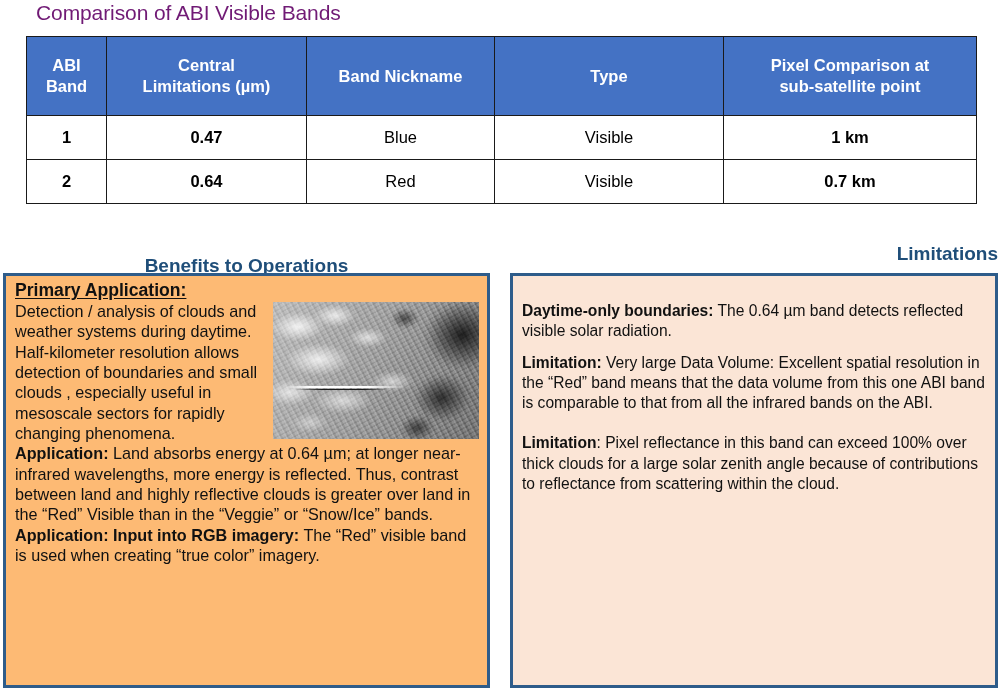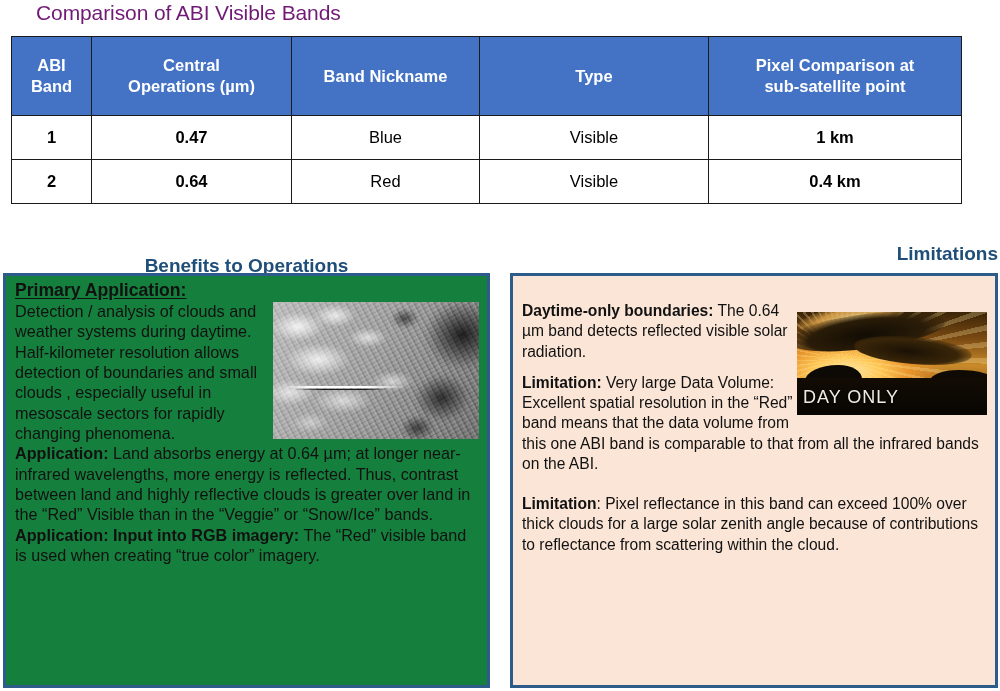--- a/index.html
+++ b/index.html
@@ -24,21 +24,21 @@
     font-size: 21px;
     font-weight: normal;
     color: #701a75;
     letter-spacing: -0.1px;
     white-space: nowrap;
   }
 
   
   .band-table {
     position: absolute;
-    left: 11px;
+    left: 26px;
     top: 36px;
     width: 950px;
     border-collapse: collapse;
     table-layout: fixed;
     padding-left: 27px;
   }
   .band-table th,
   .band-table td {
     border: 1.6px solid #1a1a1a;
     text-align: center;
@@ -94,21 +94,21 @@
   .panel-inner {
     position: relative;
     width: 100%;
     height: 100%;
     box-sizing: border-box;
     padding: 3px 8px 0 9px;
   }
   .panel.benefits {
     left: 3px;
     width: 487px;
-    background: #15803d;
+    background: #fdba74;
   }
   .panel.limitations {
     left: 510px;
     width: 488px;
     background: #FBE5D6;
   }
 
   
   .ptext {
     font-size: 16.2px;
@@ -292,21 +292,21 @@
       <col class="col-res">
   </colgroup>
   <thead>
     <tr>
       <th>
         <span>ABI</span><br>
         <span>Band</span>
       </th>
       <th>
         <span>Central</span><br>
-        <span>Operations (µm)</span>
+        <span>Limitations (µm)</span>
       </th>
       <th>Band Nickname</th>
       <th>Type</th>
       <th>
         <span>Pixel Comparison at</span><br>
         <span>sub-satellite point</span>
       </th>
     </tr>
   </thead>
   <tbody>
@@ -315,21 +315,21 @@
       <td class="b">0.47</td>
       <td>Blue</td>
       <td>Visible</td>
       <td class="b">1 km</td>
     </tr>
     <tr>
       <td class="b">2</td>
       <td class="b">0.64</td>
       <td>Red</td>
       <td>Visible</td>
-      <td class="b">0.4 km</td>
+      <td class="b">0.7 km</td>
     </tr>
   </tbody>
 </table>
 
 <div class="section-head left">Benefits to Operations</div>
 
 <div class="section-head right">Limitations</div>
 
 <div class="panel benefits">
   <div class="panel-inner">
@@ -354,31 +354,20 @@
     <p class="ptext">
       <b>Application: Input into RGB imagery:</b><span> The “Red” visible band is used when creating “true color” imagery.</span>
     </p>
 
   </div>
 </div>
 
 <div class="panel limitations">
   <div class="panel-inner">
 
-    <div class="sunset-img float-img-right">
-      <div class="s-sky"></div>
-      <div class="s-rays"></div>
-      <div class="s-cloud-c"></div>
-      <div class="s-cloud-a"></div>
-      <div class="s-cloud-b"></div>
-      <div class="s-hill"></div>
-      <div class="s-hill2"></div>
-      <div class="s-ground"></div>
-      <div class="day-only">DAY ONLY</div>
-    </div>
 
     <div style="height:22px"></div>
 
     <p class="ptext">
       <b>Daytime-only boundaries:</b><span> The 0.64 µm band detects reflected visible solar radiation.</span>
     </p>
 
     <div class="para-gap"></div>
 
     <p class="ptext">

